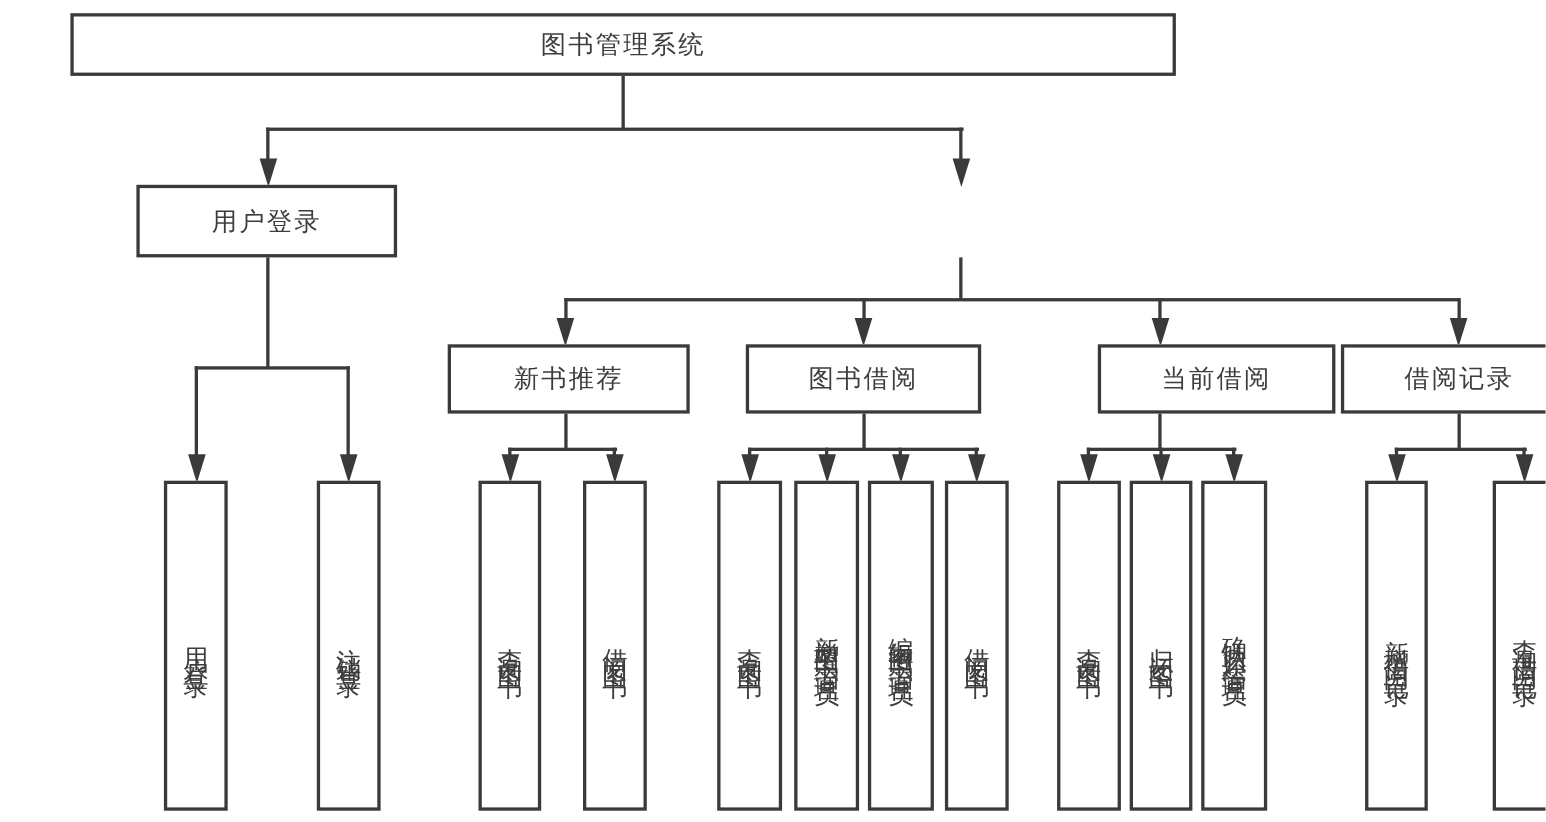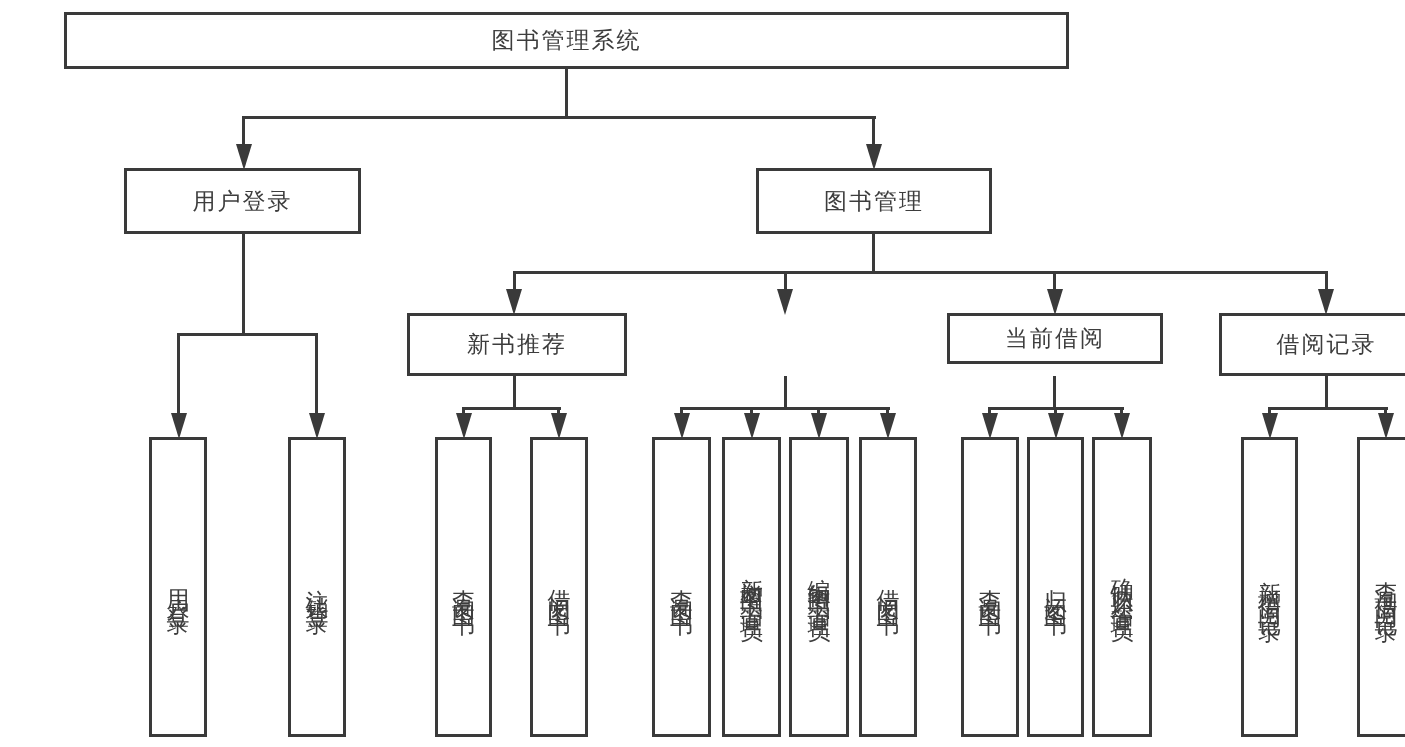--- a/index.html
+++ b/index.html
@@ -53,23 +53,20 @@
   <div class="vl" style="left:521px;top:69px;height:48px"></div>
   <div class="hl" style="left:198px;top:116px;width:634px"></div>
   <div class="vl" style="left:198px;top:116px;height:30px"></div>
   <div class="ah" style="left:192px;top:144px"></div>
   <div class="vl" style="left:828px;top:116px;height:30px"></div>
   <div class="ah" style="left:822px;top:144px"></div>
 
   <div class="box l2" style="left:80px;top:168px;width:237px;height:66px">
     <span class="hlabel">用户登录</span>
   </div>
-  <div class="box l2" style="left:712px;top:168px;width:236px;height:66px">
-    <span class="hlabel">图书管理</span>
-  </div>
 
   <div class="vl" style="left:198px;top:234px;height:101px"></div>
   <div class="hl" style="left:133px;top:333px;width:141px"></div>
   <div class="vl" style="left:133px;top:333px;height:82px"></div>
   <div class="ah" style="left:127px;top:413px"></div>
   <div class="vl" style="left:271px;top:333px;height:82px"></div>
   <div class="ah" style="left:265px;top:413px"></div>
 
   <div class="vl" style="left:828px;top:234px;height:39px"></div>
   <div class="hl" style="left:469px;top:271px;width:814px"></div>
@@ -78,21 +75,24 @@
   <div class="vl" style="left:740px;top:271px;height:22px"></div>
   <div class="ah" style="left:733px;top:289px"></div>
   <div class="vl" style="left:1009px;top:271px;height:22px"></div>
   <div class="ah" style="left:1003px;top:289px"></div>
   <div class="vl" style="left:1281px;top:271px;height:22px"></div>
   <div class="ah" style="left:1274px;top:289px"></div>
 
   <div class="box l3" style="left:363px;top:313px;width:220px;height:63px">
     <span class="hlabel">新书推荐</span>
   </div>
-  <div class="box l3" style="left:903px;top:313px;width:216px;height:51px">
+  <div class="box l3" style="left:634px;top:313px;width:214px;height:63px">
+    <span class="hlabel">图书借阅</span>
+  </div>
+  <div class="box l3" style="left:954px;top:313px;width:216px;height:63px">
     <span class="hlabel">当前借阅</span>
   </div>
   <div class="box l3" style="left:1175px;top:313px;width:215px;height:63px">
     <span class="hlabel">借阅记录</span>
   </div>
 
   <div class="vl" style="left:469px;top:376px;height:33px"></div>
   <div class="vl" style="left:740px;top:376px;height:33px"></div>
   <div class="vl" style="left:1009px;top:376px;height:33px"></div>
   <div class="vl" style="left:1281px;top:376px;height:33px"></div>

